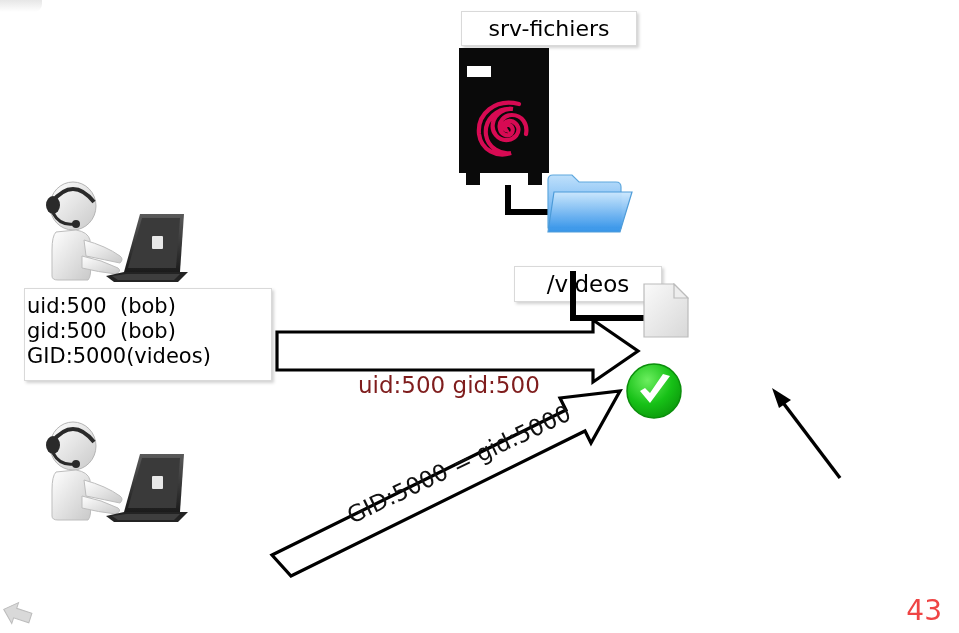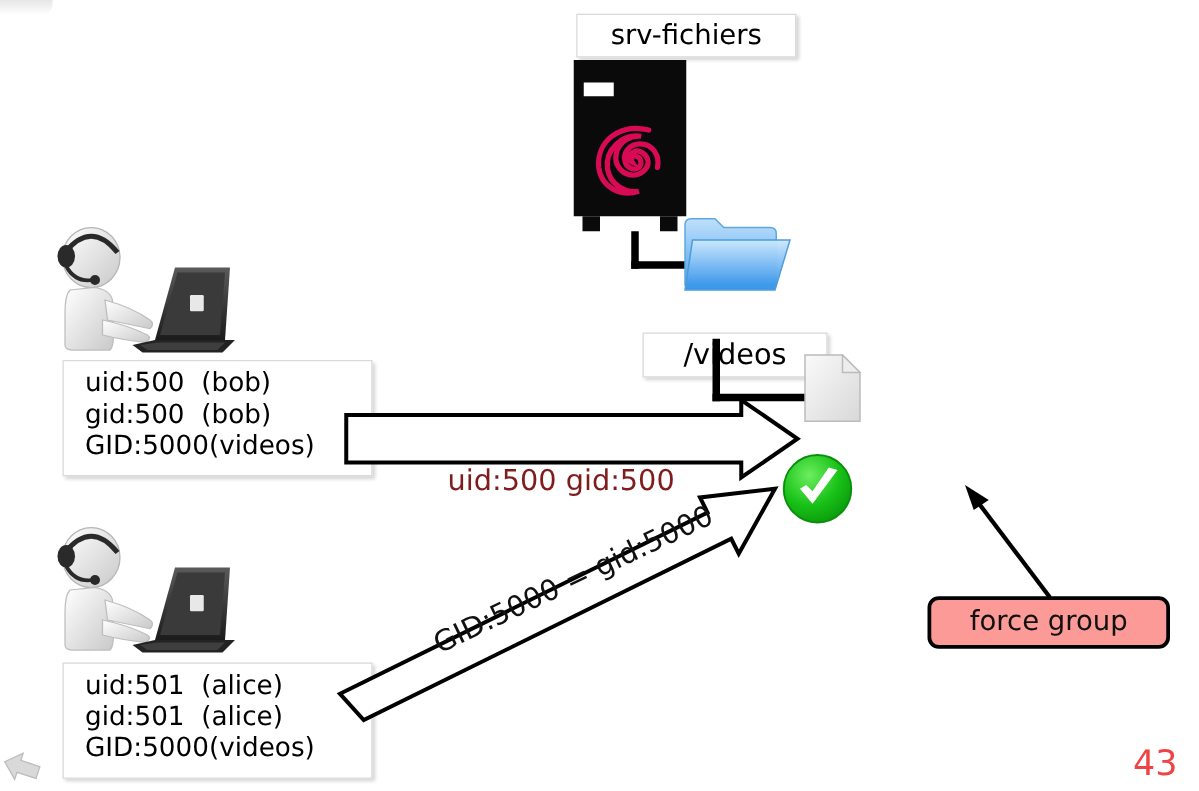--- a/index.html
+++ b/index.html
@@ -68,22 +68,21 @@
     height: 36px;
     font-size: 23px;
     text-align: center;
     padding-top: 4px;
     margin-top: 18px;
   }
 
   
   .user-box {
     font-size: 21px;
-    padding: 5px 0 0 17px;
-    margin-left: 26px;
+    padding: 5px 0 0 2px;
   }
   .user-box-bob   { left: 24px;  top: 288px; width: 248px; height: 93px; }
   .user-box-alice { left: 24px;  top: 530px; width: 248px; height: 93px; }
 
   
   .file-box {
     left: 690px;
     top: 283px;
     width: 248px;
     height: 104px;
@@ -347,41 +346,37 @@
     <path d="M100 88 L114 38 L152 38 L148 88 Z" fill="#3A3A3A"></path>
     <rect x="124" y="56" width="11" height="13" fill="#E8E8E8" rx="1"></rect>
     <path d="M78 96 L96 92 L160 92 L150 102 L86 102 Z" fill="#232323"></path>
     <path d="M84 96 L98 94 L152 94 L146 100 L90 100 Z" fill="#3E3E3E"></path>
   </svg>
 
   <div class="wbox user-box user-box-bob"><span>uid:500  (bob)</span>
 <span>gid:500  (bob)</span>
 <span>GID:5000(videos)</span></div>
 
-  <div class="wbox user-box user-box-alice"><span>uid:501  (alice)</span>
-<span>gid:501  (alice)</span>
-<span>GID:5000(videos)</span></div>
 
 
   <svg class="overlay" viewBox="0 0 959 633">
 
     <polygon points="277,332 593,332 593,320 638,351 593,382 593,370 277,370" fill="#FFFFFF" stroke="#000000" stroke-width="3.2" stroke-linejoin="miter"></polygon>
 
     <polygon points="272,555 566,410 560,398 620,391 591,443 585,431 291,576" fill="#FFFFFF" stroke="#000000" stroke-width="3.2" stroke-linejoin="miter"></polygon>
 
     <g>
       <line x1="840" y1="478" x2="781" y2="400" stroke="#000000" stroke-width="3.4"></line>
       <polygon points="772,388 791,400 779,408" fill="#000000"></polygon>
     </g>
   </svg>
 
   <div class="arrow-label-h">uid:500 gid:500</div>
   <div class="arrow-label-d">GID:5000 = gid:5000</div>
 
-  <div class="force-badge">force group</div>
 
   <div class="page-num">43</div>
 
   <svg class="corner-nav" viewBox="0 0 34 34">
     <path d="M2 17 L14 6 L14 12 L30 12 L30 22 L14 22 L14 28 Z" fill="#D9D9D9" stroke="#BCBCBC" stroke-width="1" transform="rotate(18 17 17)"></path>
   </svg>
 
 </div>
 
 </body></html>

